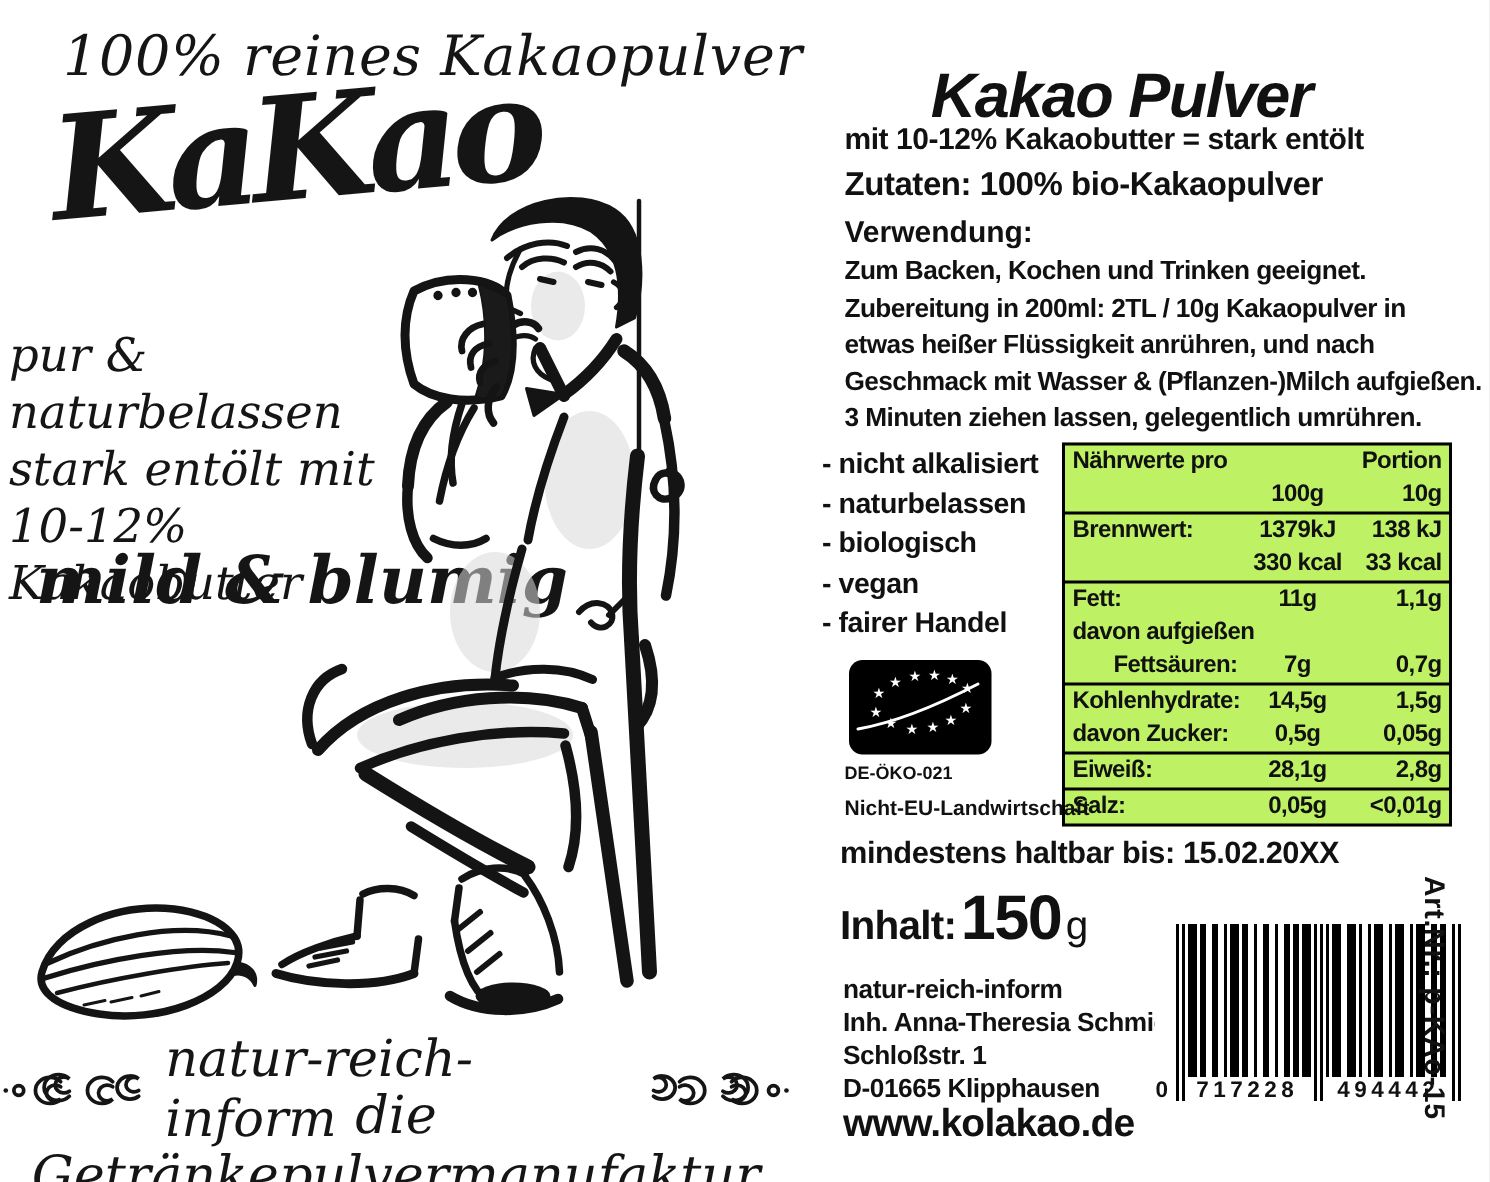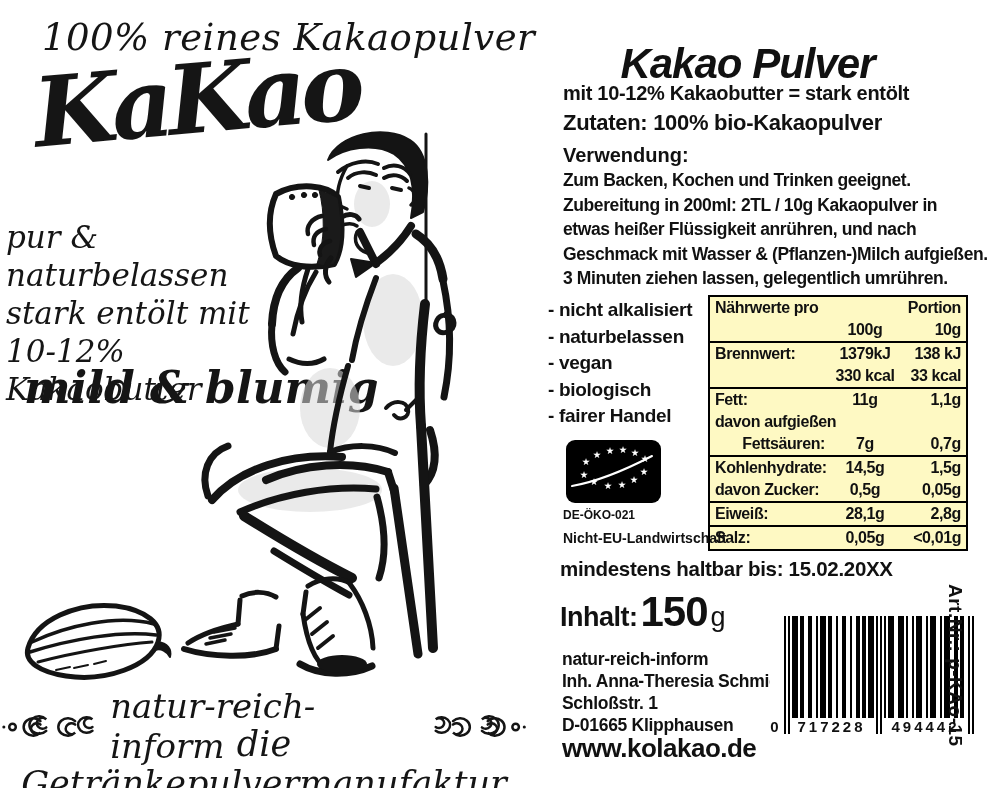--- a/index.html
+++ b/index.html
@@ -23,21 +23,21 @@
   .brand-row .bl{font-size:34px;}
   .brand-subline{left:0;top:724px;width:528px;text-align:center;font-size:35px;}
   
   .rtitle{left:545px;top:12px;width:405px;text-align:center;font-size:42px;font-weight:bold;font-style:italic;letter-spacing:-1px;margin-top:28px;}
   .rsub{left:563px;top:82px;font-size:20px;font-weight:bold;letter-spacing:-.3px;}
   .ringr{left:563px;top:110px;font-size:22px;font-weight:bold;letter-spacing:-.3px;}
   .usehead{left:563px;top:144px;font-size:20px;font-weight:bold;}
   .usetext{left:563px;top:168px;width:426px;font-size:17.5px;line-height:24.5px;font-weight:bold;letter-spacing:-.4px;white-space:pre-line;}
   .claims{left:548px;top:297px;font-size:19px;line-height:26.5px;font-weight:bold;letter-spacing:-.3px;}
   
-  .ntable{left:708px;top:295px;width:256px;border:2.5px solid #000;font-size:16px;font-weight:bold;letter-spacing:-.4px;background:#fef9c3;}
+  .ntable{left:708px;top:295px;width:256px;border:2.5px solid #000;font-size:16px;font-weight:bold;letter-spacing:-.4px;background:#bef264;}
   .nrow{display:flex;padding:1px 5px;line-height:20px;}
   .nl{flex:1 1 auto;text-align:left;white-space:nowrap;}
   .nv1{width:68px;text-align:center;white-space:nowrap;}
   .nv2{width:62px;text-align:right;white-space:nowrap;}
   .sep-top{border-top:2px solid #000;}
   .indent .nl{text-align:right;padding-right:6px;}
   
   .eu-logo{left:566px;top:440px;width:95px;height:63px;background:#000;border-radius:9px;}
   .organic-code{left:563px;top:508px;font-size:12px;font-weight:bold;}
   .organic-origin{left:563px;top:530px;font-size:14px;font-weight:bold;}
@@ -211,22 +211,22 @@
   <div class="abs usehead">Verwendung:</div>
   <div class="abs usetext">Zum Backen, Kochen und Trinken geeignet.
 Zubereitung in 200ml: 2TL / 10g Kakaopulver in
 etwas heißer Flüssigkeit anrühren, und nach
 Geschmack mit Wasser &amp; (Pflanzen-)Milch aufgießen.
 3 Minuten ziehen lassen, gelegentlich umrühren.</div>
 
   <div class="abs claims">
     <div>- nicht alkalisiert</div>
     <div>- naturbelassen</div>
+    <div>- biologisch</div>
     <div>- vegan</div>
-    <div>- biologisch</div>
     <div>- fairer Handel</div>
   </div>
 
   <div class="abs ntable">
     <div class="nrow">
       <span class="nl">Nährwerte pro</span>
       <span class="nv1"></span>
       <span class="nv2">Portion</span>
     </div>
     <div class="nrow">

